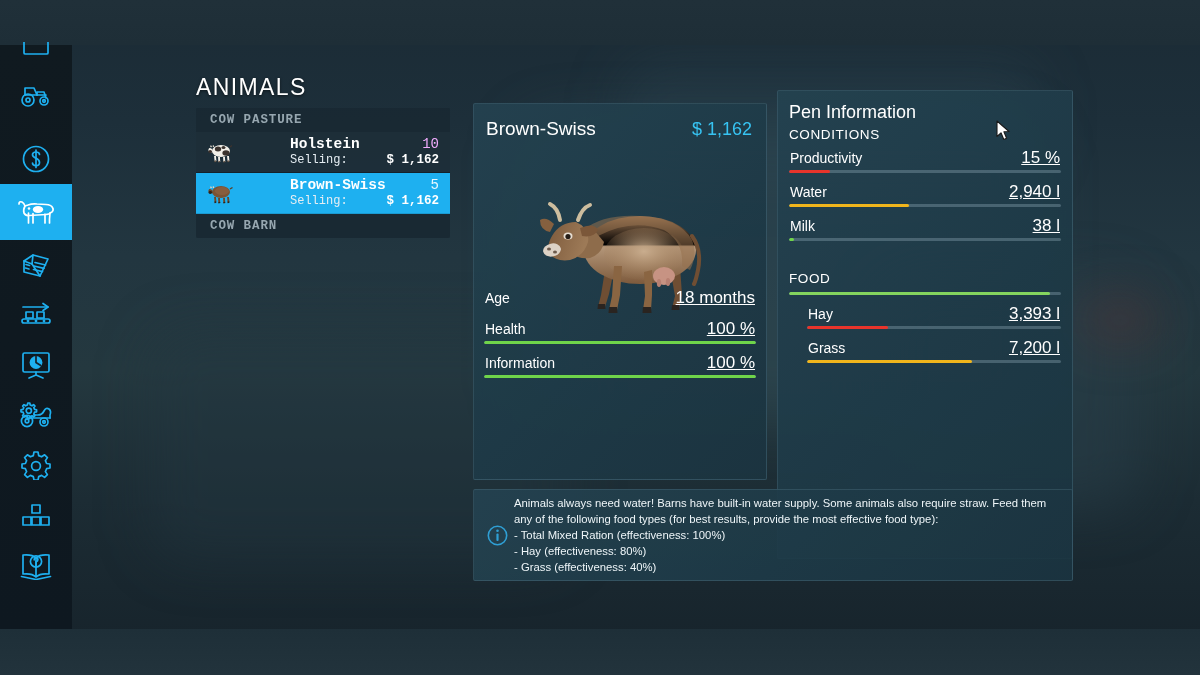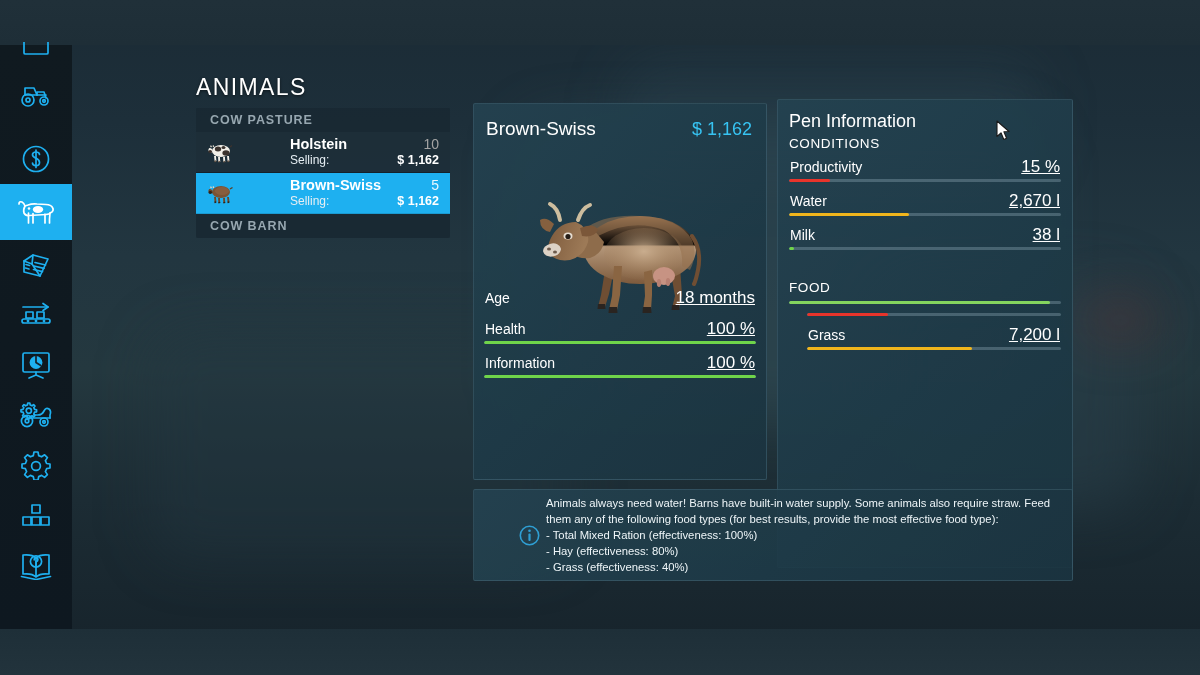--- a/index.html
+++ b/index.html
@@ -77,20 +77,21 @@
   }
 
   
   .list-panel {
     position: absolute; left: 196px; top: 108px;
     width: 254px;
     z-index: 6;
     background: rgba(20,34,42,.55);
     border-radius: 2px;
     overflow: hidden;
+    font-family: Liberation Mono, monospace;
   }
   .group-header {
     height: 24px;
     display: flex; align-items: center;
     padding-left: 14px;
     font-size: 12.5px; font-weight: bold; letter-spacing: .9px;
     color: #97a7b0;
     background: rgba(26,42,52,.75);
   }
   .list-row {
@@ -106,36 +107,36 @@
     width: 30px; height: 30px; flex: none;
     margin-right: 7px;
     display: flex; align-items: center; justify-content: center;
   }
   .row-body { flex: 1; min-width: 0; }
   .row-line {
     display: flex; justify-content: space-between; align-items: baseline;
     line-height: 1.05;
   }
   .row-name { font-size: 14.5px; font-weight: bold; color: #ffffff; }
-  .row-count { font-size: 14px; color: #a3a3a3; }
+  .row-count { font-size: 14px; color: #f0abfc; }
   .row-sub { font-size: 12px; color: #e6eef3; margin-top: 2px; }
   .row-price { font-size: 12.5px; color: #ffffff; font-weight: bold; margin-top: 2px; }
   .list-row.selected .row-count { color: #e7f8ff; }
 
   
   .panel {
     position: absolute;
     background: linear-gradient(135deg, rgba(36,66,80,.93) 0%, rgba(30,58,71,.93) 55%, rgba(27,52,64,.93) 100%);
     border: 1px solid rgba(120,160,178,.22);
     border-radius: 2px;
     z-index: 6;
   }
   .panel-center { left: 473px; top: 103px; width: 294px; height: 377px; }
-  .panel-right  { left: 777px; top: 99px; width: 296px; height: 469px; }
-  .panel-info   { left: 473px; top: 489px; width: 600px; height: 92px; padding-left: 32px; }
+  .panel-right  { left: 777px; top: 90px; width: 296px; height: 469px; }
+  .panel-info   { left: 473px; top: 489px; width: 600px; height: 92px; }
 
   
   .c-head {
     display: flex; justify-content: space-between; align-items: baseline;
     padding: 14px 14px 0 12px;
   }
   .c-title { font-size: 19px; color: #ffffff; }
   .c-price { font-size: 18px; color: #37c3f2; }
   .cow-stage {
     height: 182px;
@@ -475,21 +476,21 @@
           <span class="stat-value">15 %</span>
         </div>
         <div class="stat-track">
           <div class="stat-fill" style="width: 15%; background: rgb(232, 52, 43);"></div>
         </div>
       </div>
 
       <div class="r-stat">
         <div class="stat-row">
           <span class="stat-label">Water</span>
-          <span class="stat-value">2,670 l</span>
+          <span class="stat-value">2,940 l</span>
         </div>
         <div class="stat-track">
           <div class="stat-fill" style="width: 44%; background: rgb(240, 181, 28);"></div>
         </div>
       </div>
 
       <div class="r-stat">
         <div class="stat-row">
           <span class="stat-label">Milk</span>
           <span class="stat-value">38 l</span>
@@ -502,20 +503,24 @@
       <div class="r-section food">FOOD</div>
 
       <div class="r-stat">
         <div class="stat-track">
           <div class="stat-fill" style="width: 96%; background: rgb(132, 212, 94);"></div>
         </div>
       </div>
 
 
       <div class="r-stat indent">
+        <div class="stat-row">
+          <span class="stat-label">Hay</span>
+          <span class="stat-value">3,393 l</span>
+        </div>
         <div class="stat-track">
           <div class="stat-fill" style="width: 32%; background: rgb(232, 52, 43);"></div>
         </div>
       </div>
 
       <div class="r-stat indent">
         <div class="stat-row">
           <span class="stat-label">Grass</span>
           <span class="stat-value">7,200 l</span>
         </div>

